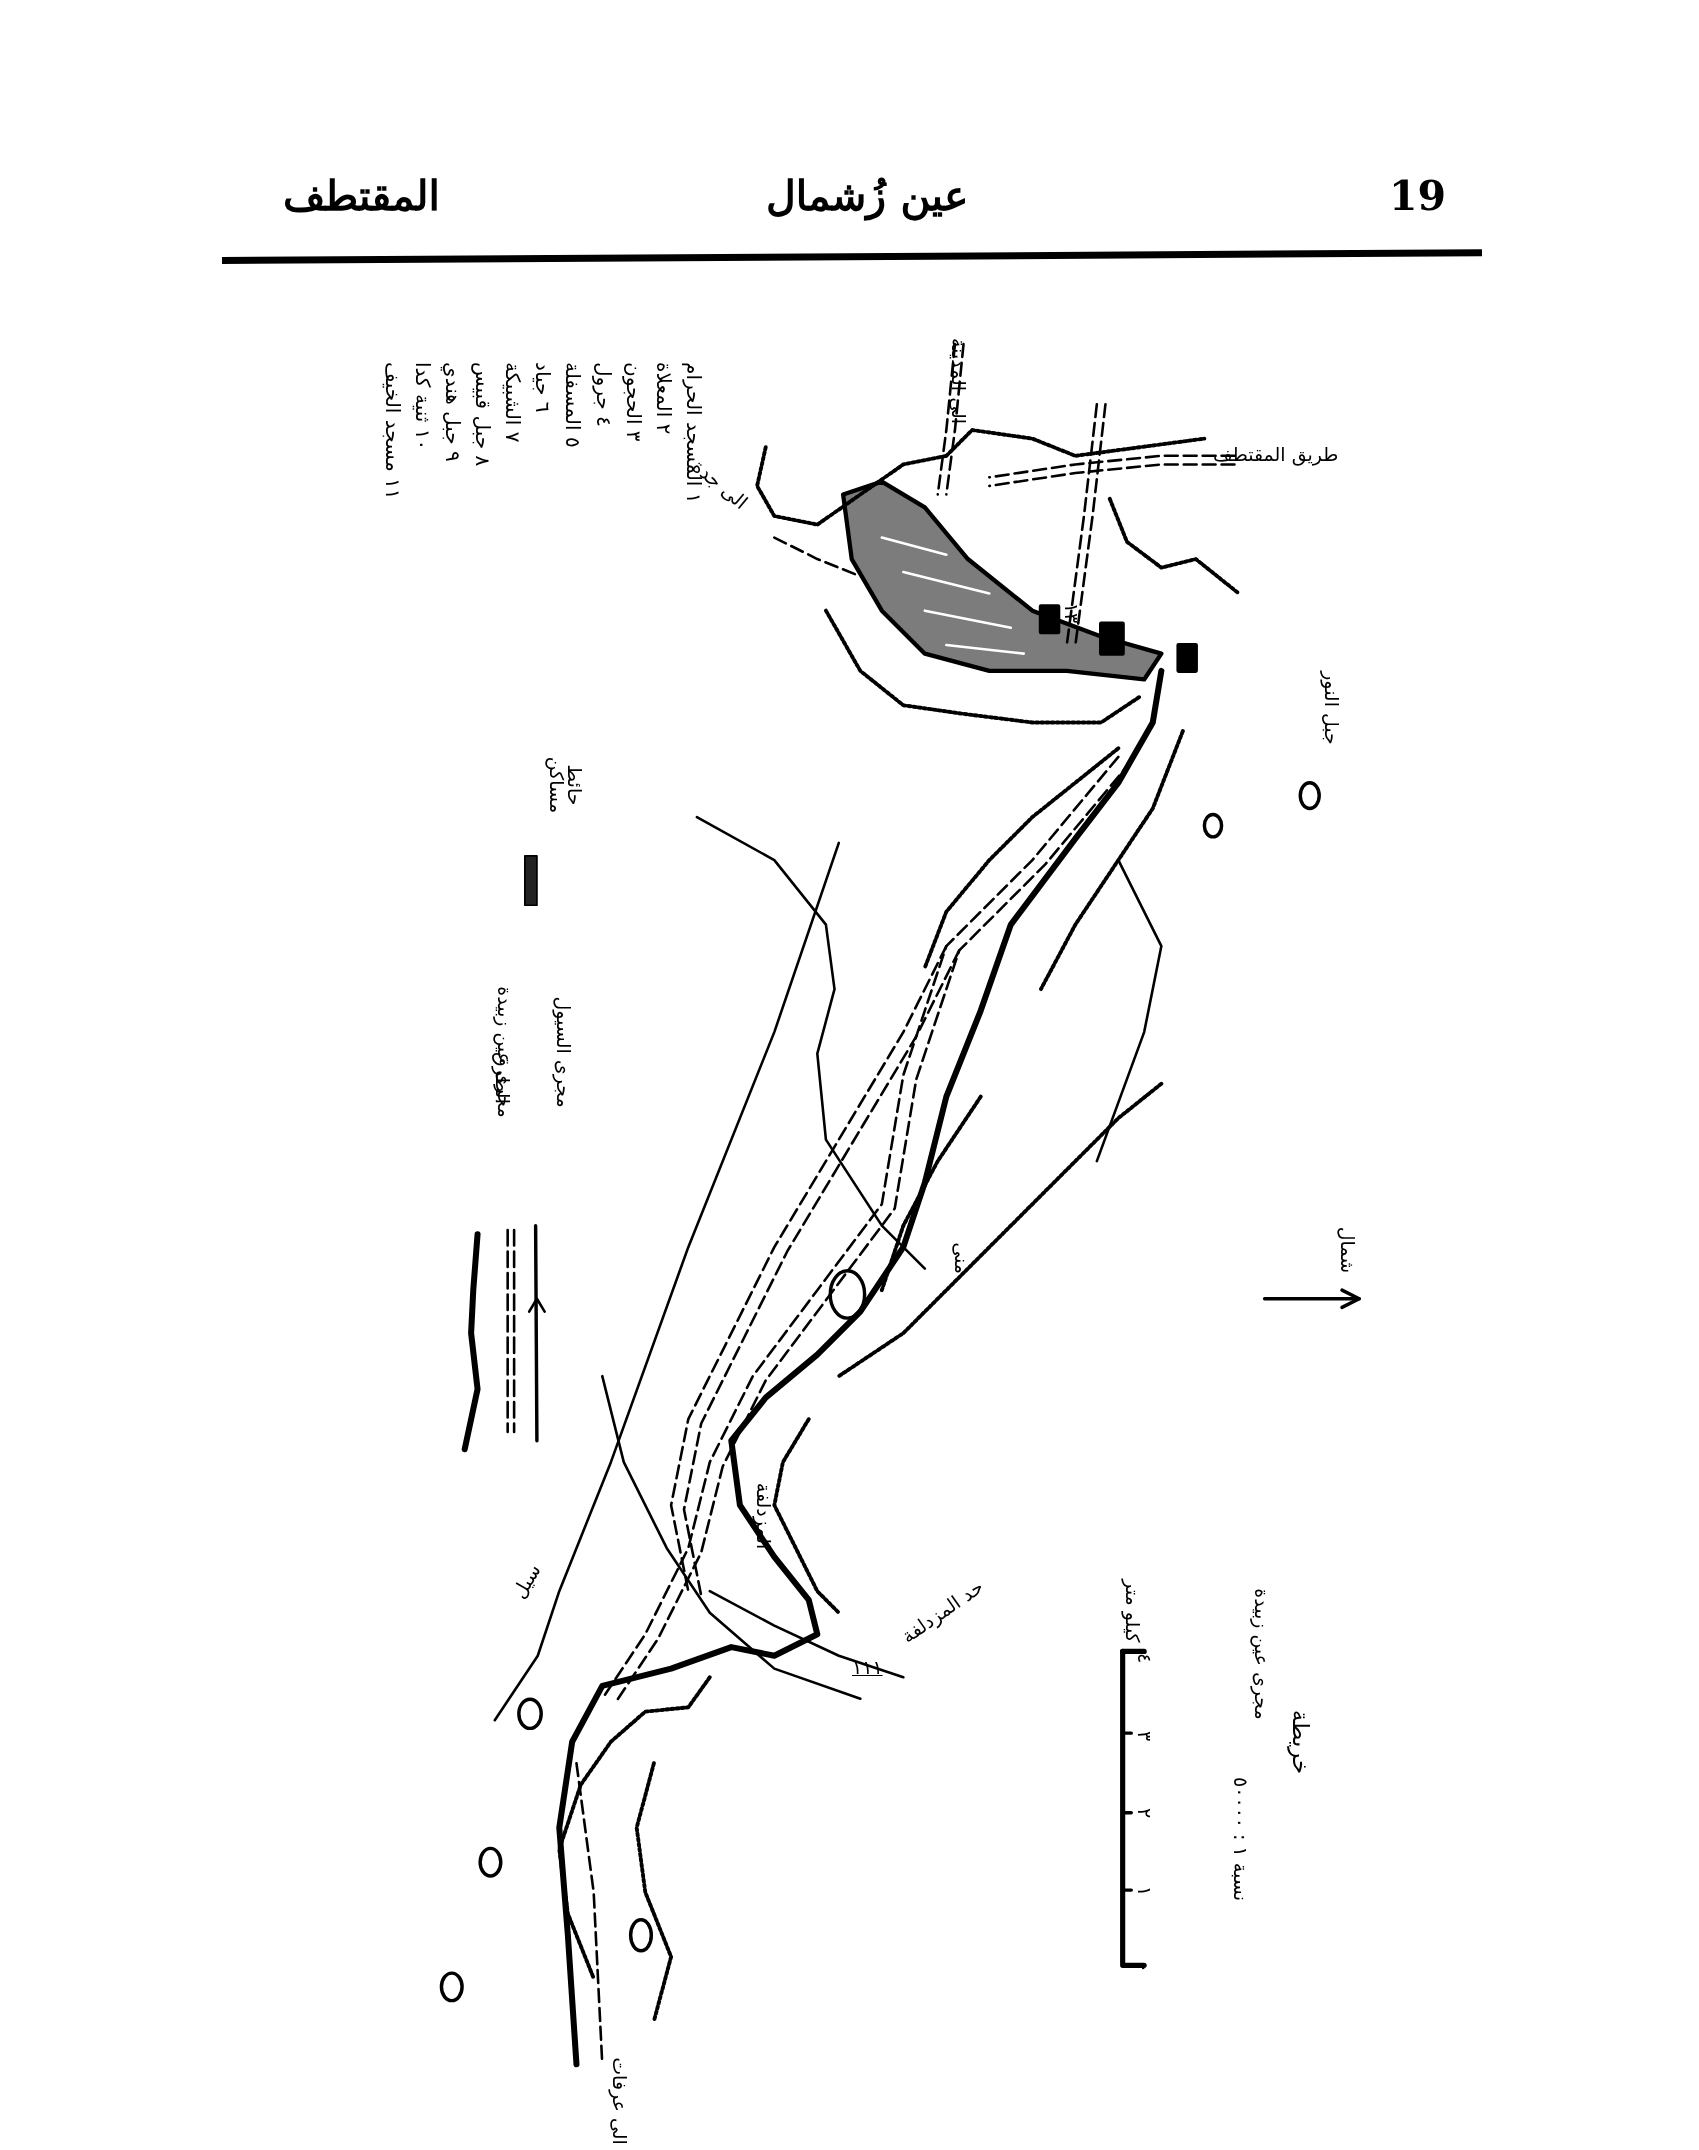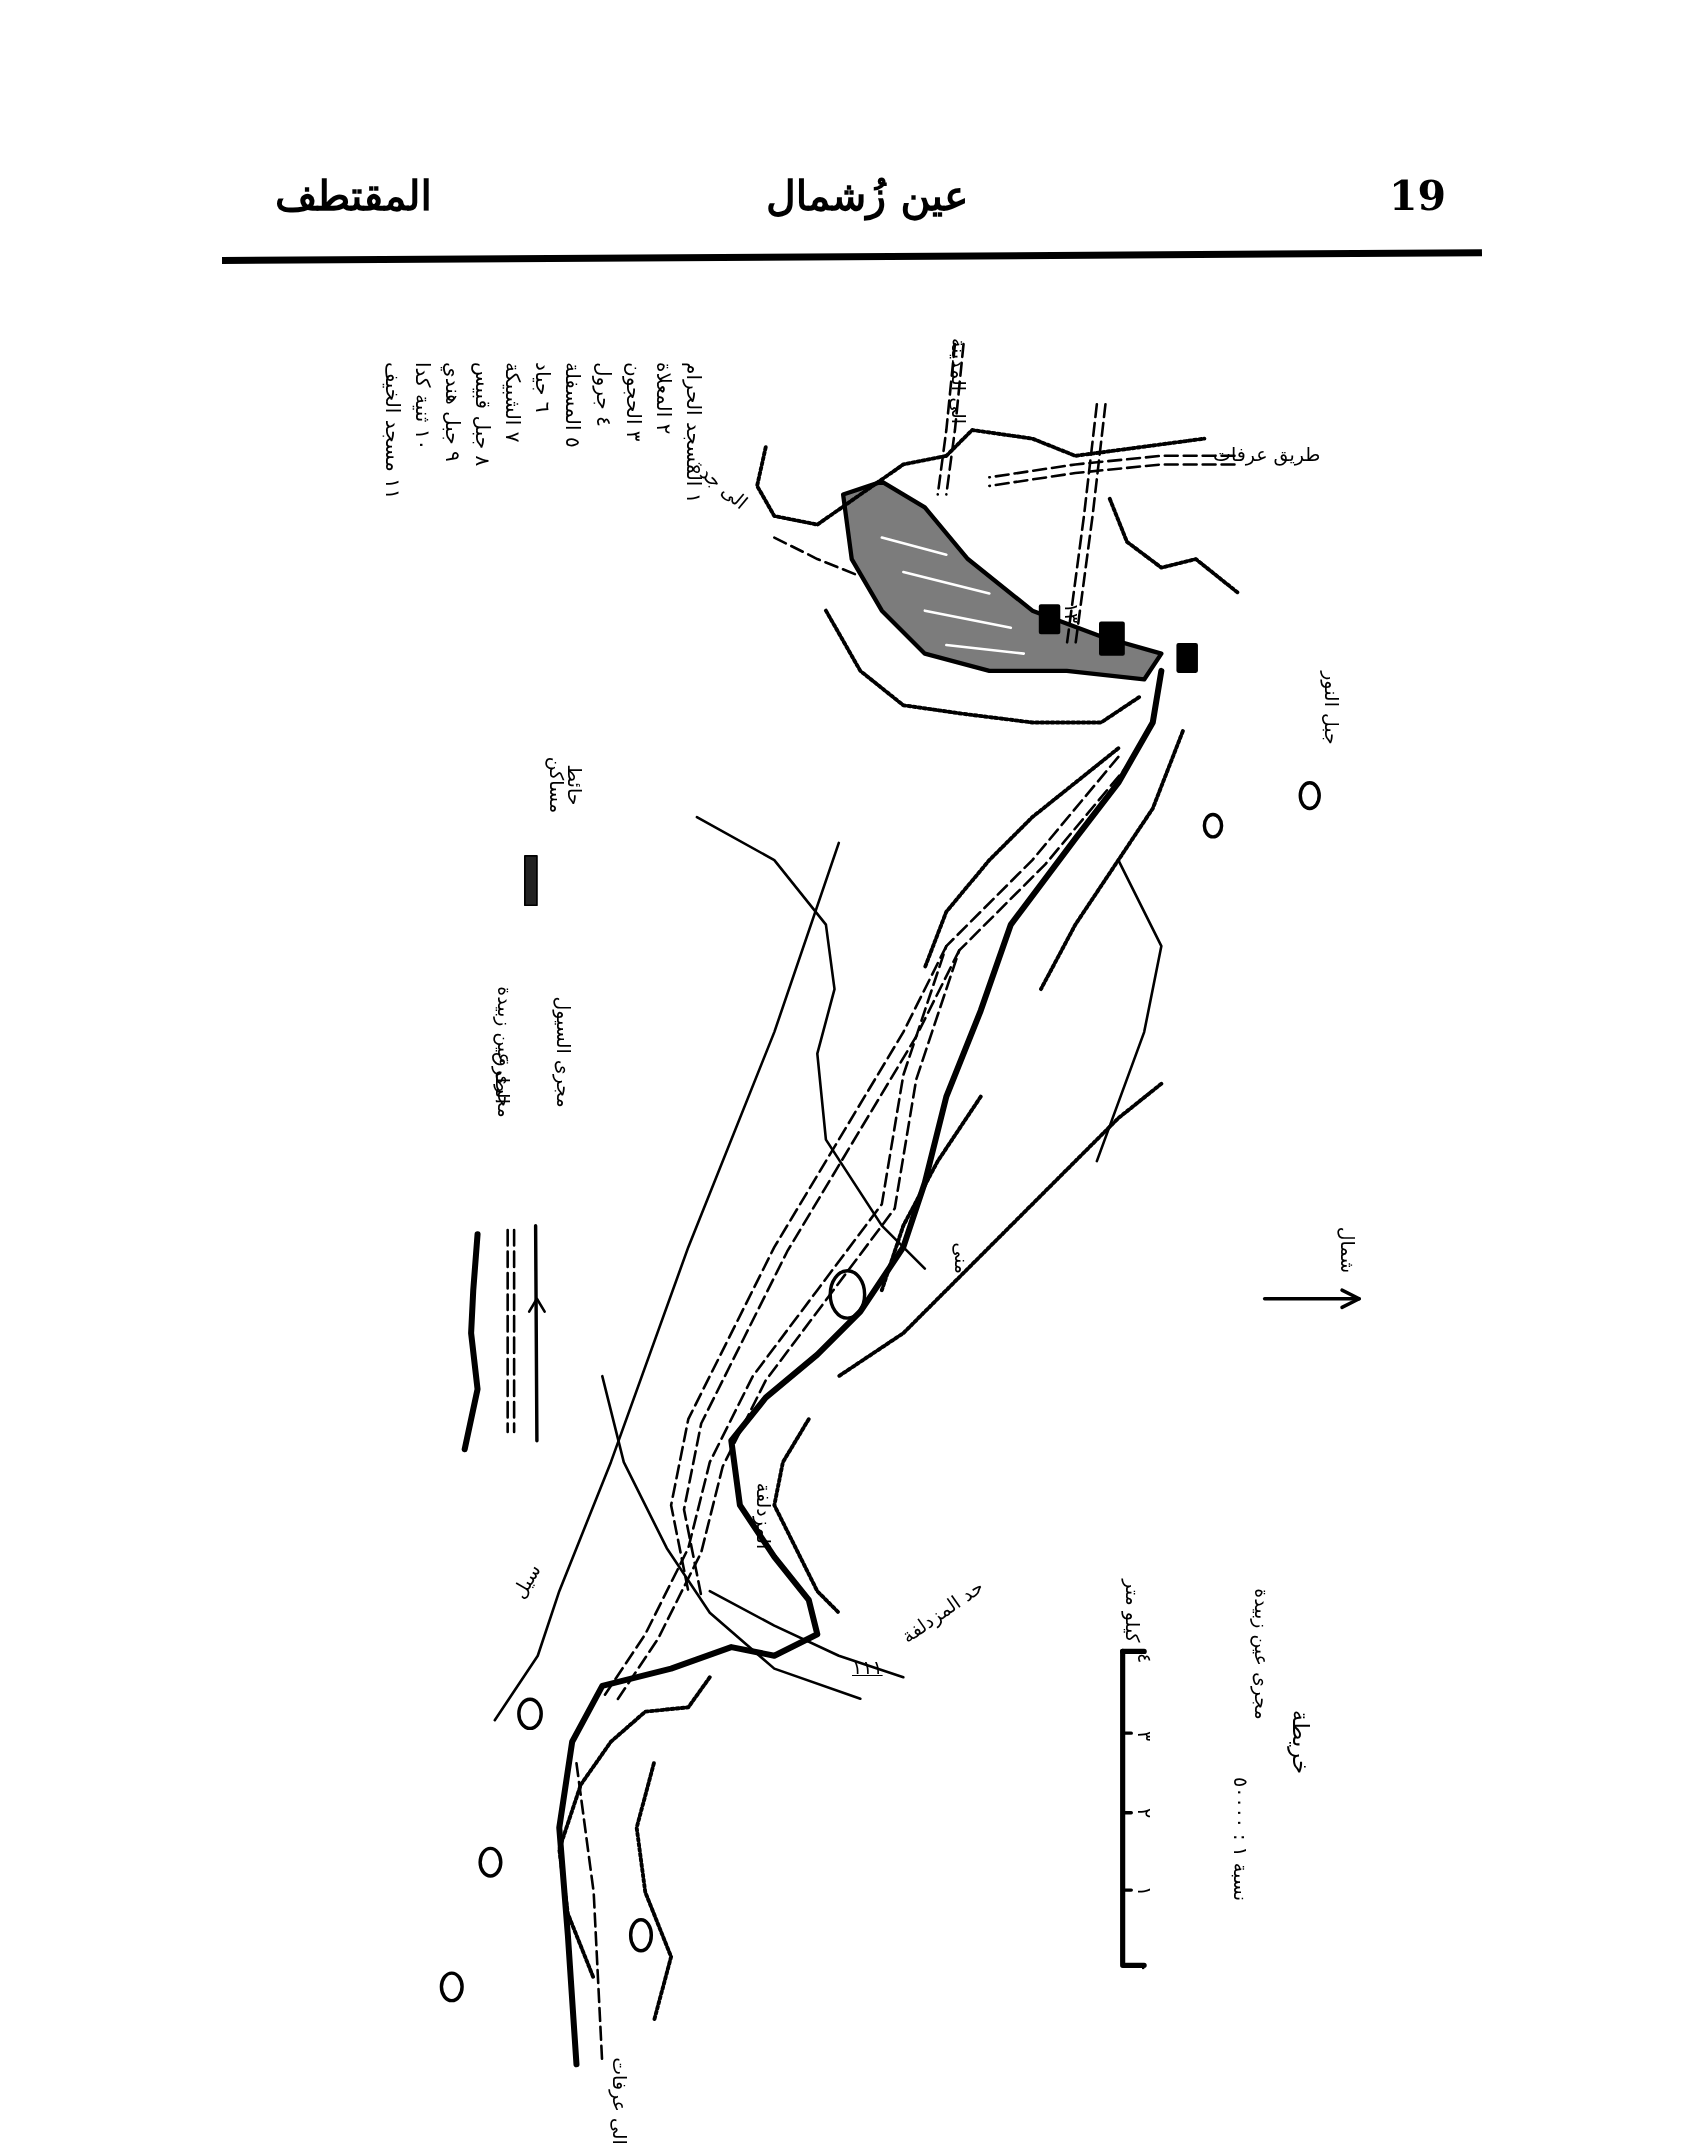--- a/index.html
+++ b/index.html
@@ -1,19 +1,19 @@
 <!DOCTYPE html>
 <html style="font-size:6.9px"><head>
 <meta charset="utf-8">
 <style>
   html, body { margin: 0; padding: 0; background: #ffffff; }
   body { width: 1700px; height: 2352px; position: relative; overflow: hidden; font-family: "DejaVu Serif", serif; color: #000; }
   .page-header { position: absolute; left: 0; top: 0; width: 1700px; height: 275px; }
   .hdr-text { position: absolute; top: 176px; font-size: 41px; font-weight: bold; direction: rtl; line-height: 1; }
-  .hdr-left { left: 275px; }
+  .hdr-left { left: 283px; }
   .hdr-center { left: 766px; }
   .hdr-right { left: 1389px; }
   .rule { position: absolute; left: 222px; top: 257px; width: 1260px; height: 6.9px; background: #000; transform: rotate(-0.35deg); transform-origin: left center; }
   .map { position: absolute; left: 0; top: 301px; width: 1700px; height: 2051px; }
   .rot { position: absolute; transform-origin: center center; direction: rtl; white-space: nowrap; font-family: "DejaVu Sans", sans-serif; }
   .legend-key { position: absolute; left: 336px; top: 353px; width: 387px; height: 301px; }
   .key-row { position: absolute; font-size: 20px; transform: rotate(90deg); transform-origin: left top; white-space: nowrap; direction: rtl; font-family: "DejaVu Sans", sans-serif; }
   .lbl { font-size: 19px; }
   .lbl-lg { font-size: 23px; }
 </style>
@@ -125,21 +125,21 @@
 </div>
 
 <div class="rot lbl" style="left:529px; top:774px; transform: rotate(90deg);">مساكن</div>
 <div class="rot lbl" style="left:555px; top:774px; transform: rotate(90deg);">حائط</div>
 
 <div class="rot lbl" style="left:439px; top:1041px; transform: rotate(90deg);">مجرى عين زبيدة</div>
 <div class="rot lbl" style="left:477px; top:1067px; transform: rotate(90deg);">الطرق</div>
 <div class="rot lbl" style="left:508px; top:1041px; transform: rotate(90deg);">مجرى السيول</div>
 
 <div class="rot lbl" style="left:1295px; top:697px; transform: rotate(90deg);">جبل النور</div>
-<div class="rot lbl" style="left:1213px; top:443px;">طريق عرفات</div>
+<div class="rot lbl" style="left:1213px; top:443px;">طريق المقتطف</div>
 <div class="rot lbl" style="left:688px; top:473px; transform: rotate(40deg);">الى جدة</div>
 <div class="rot lbl" style="left:916px; top:370px; transform: rotate(90deg);">الى المدينة</div>
 <div class="rot lbl" style="left:946px; top:1247px; transform: rotate(90deg);">منى</div>
 <div class="rot lbl" style="left:731px; top:1505px; transform: rotate(90deg);">المزدلفة</div>
 <div class="rot lbl" style="left:895px; top:1600px; transform: rotate(-35deg);">حد المزدلفة</div>
 <div class="rot lbl" style="left:576px; top:2090px; transform: rotate(90deg);">الى عرفات</div>
 <div class="rot lbl" style="left:508px; top:1570px; transform: rotate(-60deg);">سيل</div>
 <div class="rot lbl" style="left:1062px; top:602px; transform: rotate(90deg);">١٣</div>
 <div class="rot lbl" style="left:852px; top:1656px;text-decoration:underline;">١١١</div>
 

